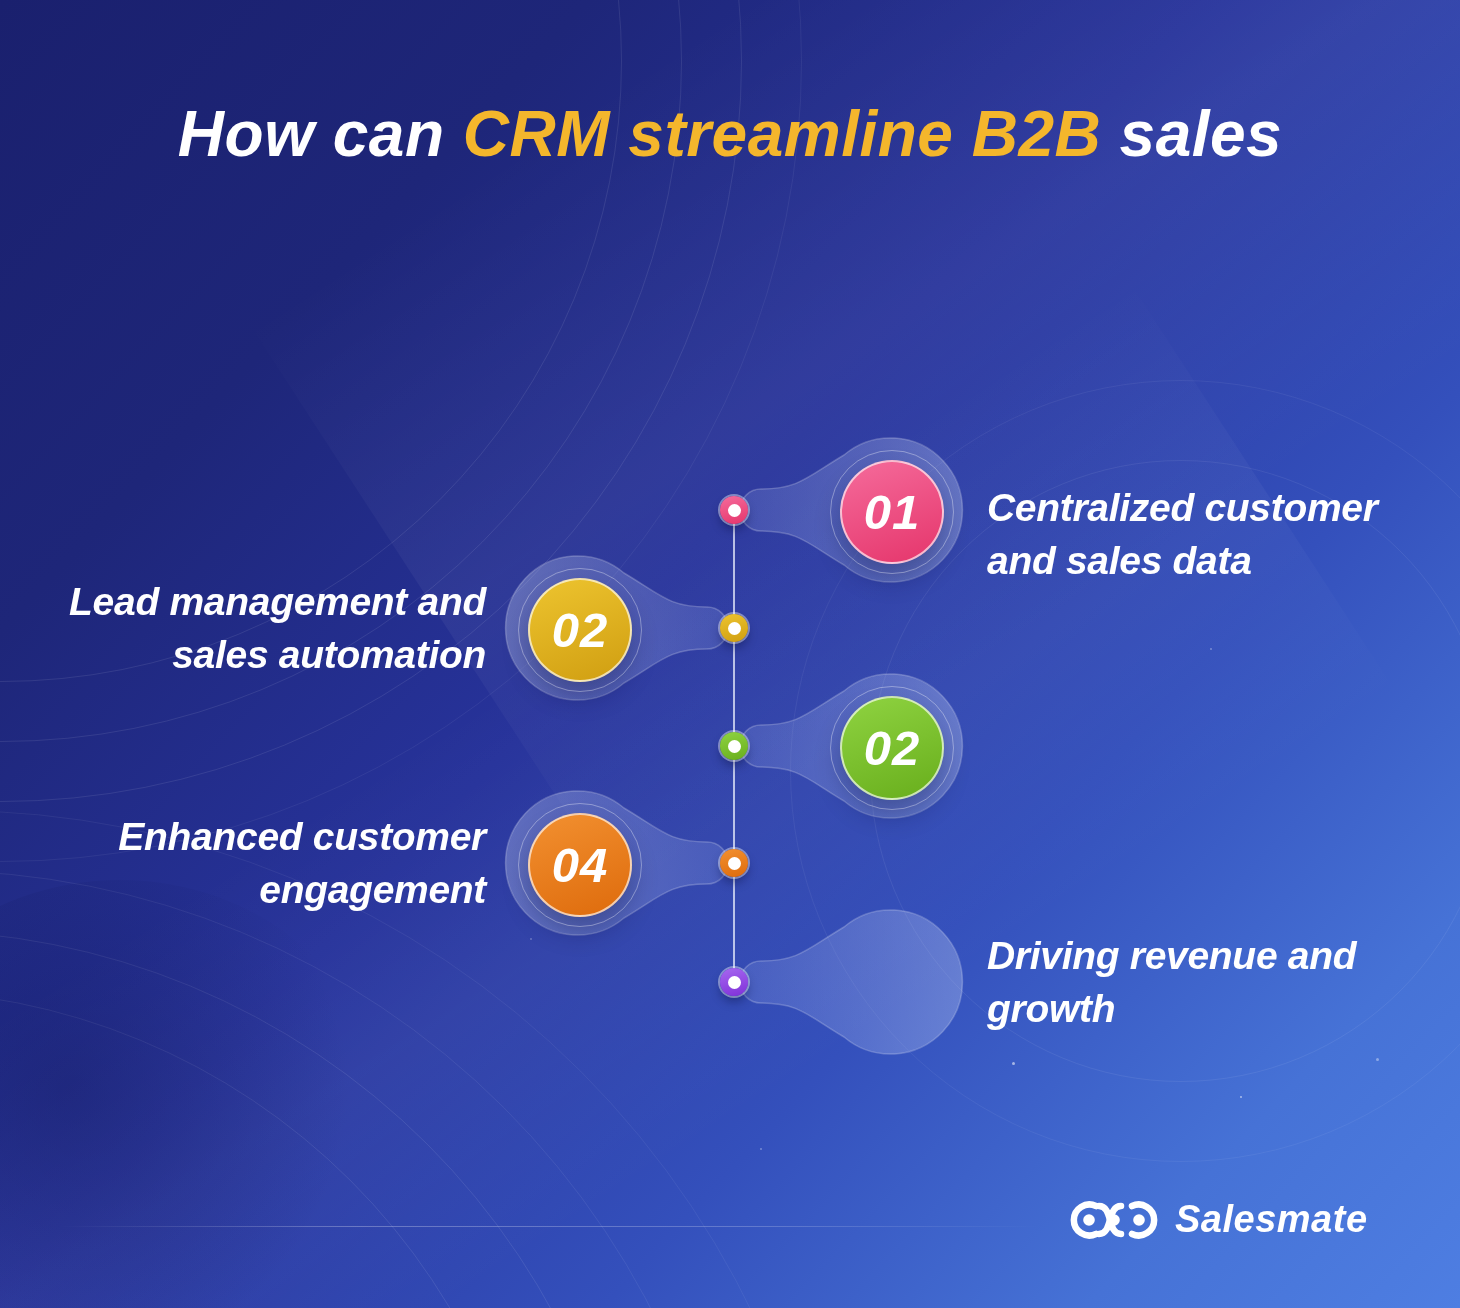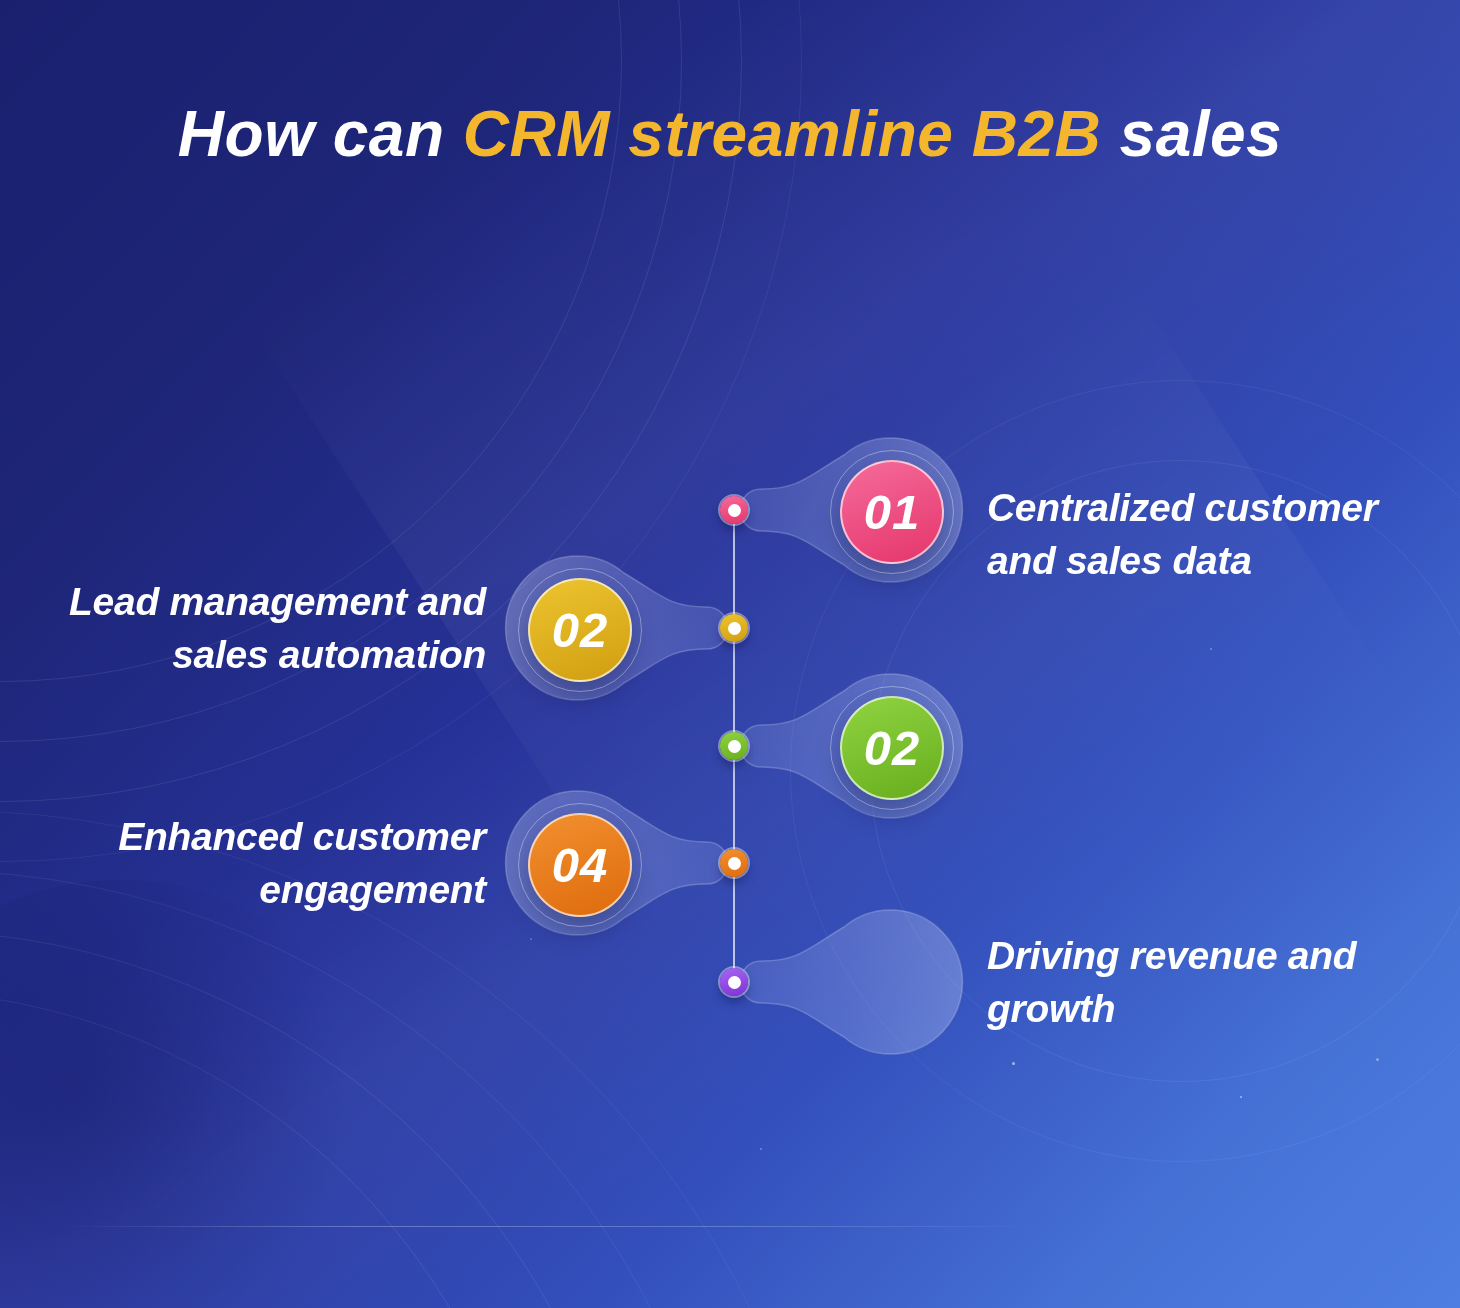--- a/index.html
+++ b/index.html
@@ -126,14 +126,30 @@
   <div class="label right-text" style="left:56px;top:863px;width:430px;">Enhanced customer
 engagement</div>
 
   <svg class="blob mirror" style="left:725px;top:897px;" width="260" height="170" viewBox="0 0 260 170">
     <path d="M141,30 C178,52 186,64 224,64 A21,21 0 0 1 224,106 C186,106 178,118 141,140 A72,72 0 1 1 141,30 Z" fill="url(#blobGrad)" stroke="rgba(255,255,255,0.22)" stroke-width="1.5"></path>
   </svg>
   <div class="dot" style="left: 720px; top: 968px; --c1: #A768F0; --c2: #7F30D8;"></div>
   <div class="label" style="left:987px;top:982px;width:450px;">Driving revenue and
 growth</div>
 
+  <div class="logo">
+    <svg width="92" height="42" viewBox="0 0 92 42">
+      <g fill="none" stroke="#ffffff" stroke-width="6.5" stroke-linecap="round">
+        <path d="M28,7 A15.5,15.5 0 1 0 28,35"></path>
+        <path d="M64,7 A15.5,15.5 0 1 1 64,35"></path>
+        <path d="M31,7 C45,7 39,35 53,35"></path>
+        <path d="M31,35 C45,35 39,7 53,7"></path>
+      </g>
+      <g fill="#ffffff">
+        <circle cx="21" cy="21" r="5.8"></circle>
+        <circle cx="46" cy="21" r="5.8"></circle>
+        <circle cx="71" cy="21" r="5.8"></circle>
+      </g>
+    </svg>
+    <span class="logo-text">Salesmate</span>
+  </div>
 
 </div>
 
 </body></html>

